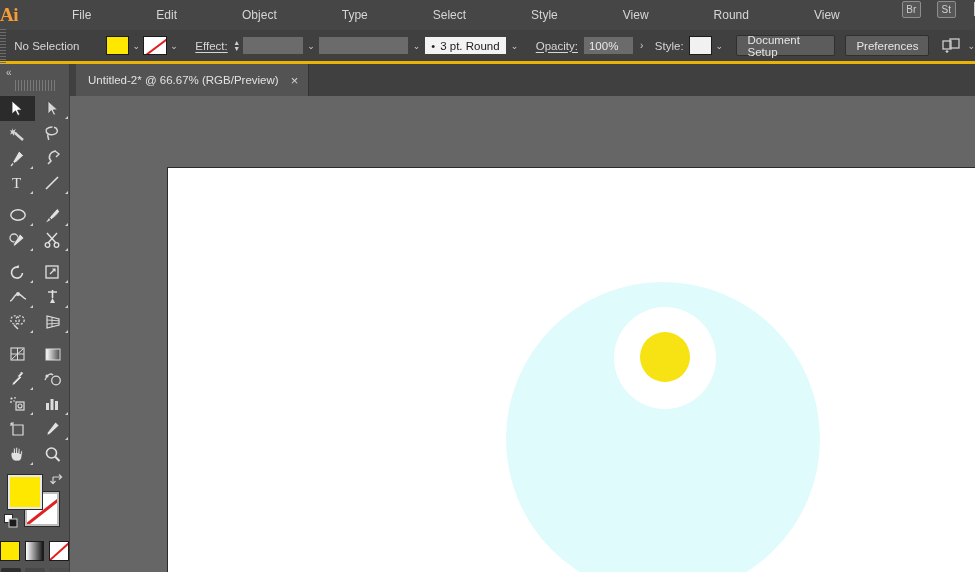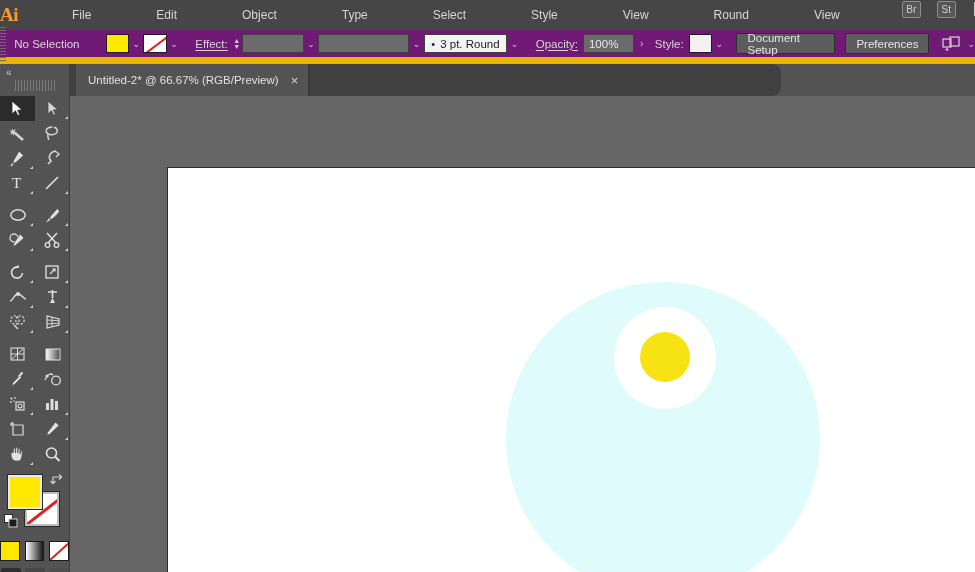--- a/index.html
+++ b/index.html
@@ -43,21 +43,21 @@
   .ws-icon .c1 { left:0; top:0; width:7px; height:14px; }
   .ws-icon .c2 { left:9px; top:0; width:12px; height:4px; }
   .ws-icon .c3 { left:9px; top:5px; width:12px; height:4px; }
   .ws-icon .c4 { left:9px; top:10px; width:12px; height:4px; }
   .chev { margin-left:6px; font-size:9px; color:#c9c9c9; }
   .srch-icon { margin-left:18px; width:22px; height:18px; position:relative; }
 
   
   .controlbar {
     position:absolute; top:30px; left:0; width:975px; height:34px;
-    background:#701a75; border-bottom:7px solid #eab308;
+    background:#404040; border-bottom:3px solid #eab308;
     display:flex; align-items:center;
   }
   .grip { width:7px; height:34px;
     background:repeating-linear-gradient(to bottom,#6d6d6d 0 1px,transparent 1px 3px);
     margin-right:4px; }
   .cb-label { font-size:11.5px; color:#d6d6d6; white-space:nowrap; }
   .no-sel { margin-left:4px; margin-right:26px; }
   .swatch {
     width:26px; height:19px; border:1px solid #1c1c1c;
   }
@@ -96,23 +96,22 @@
   .btn {
     height:21px; padding:0 10px; margin-left:10px;
     background:#5c5c5c; border:1px solid #2f2f2f; border-radius:2px;
     font-size:11.5px; color:#e6e6e6;
     display:flex; align-items:center; cursor:default;
   }
   .arrange-ic { margin-left:13px; width:20px; height:16px; position:relative; }
 
   
   .tabbar {
-    position:absolute; top:64px; left:0; width:781px; height:32px;
+    position:absolute; top:64px; left:0; width:975px; height:32px;
     background:#404040;
-    border-radius:9px;
   }
   .doctab {
     position:absolute; left:76px; top:0; height:32px;
     background:#535353; border-right:1px solid #333;
     display:flex; align-items:center; padding:0 10px 0 12px;
   }
   .doctab .title { font-size:11.5px; color:#e2e2e2; white-space:nowrap; }
   .doctab .close { margin-left:12px; font-size:13px; color:#d5d5d5; cursor:default; }
 
   

